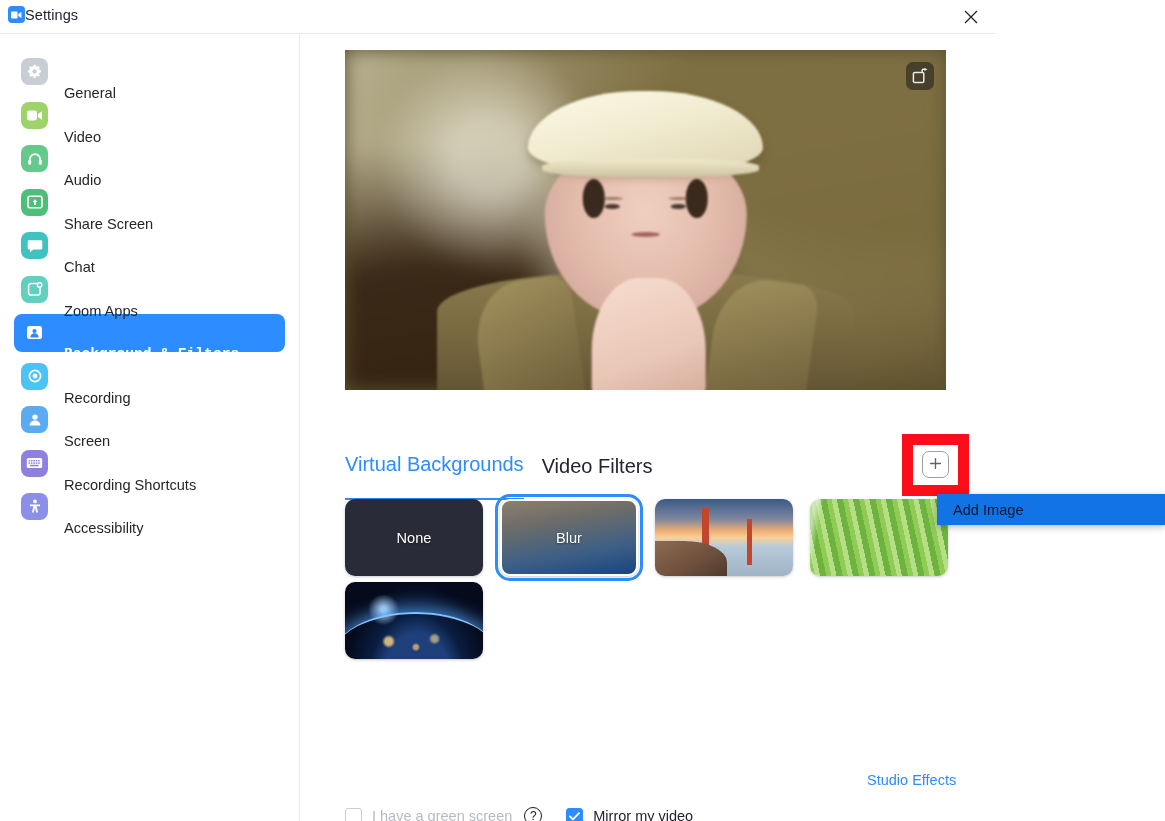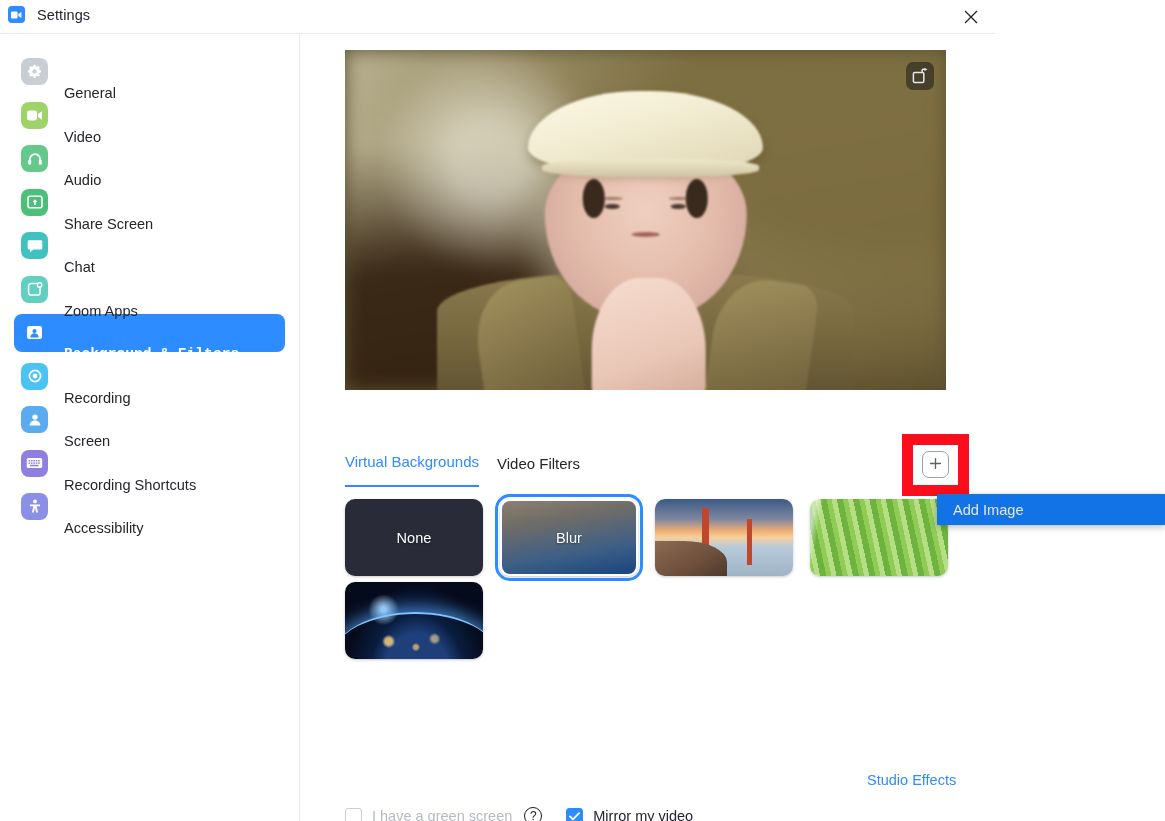--- a/index.html
+++ b/index.html
@@ -10,21 +10,21 @@
     overflow: hidden;
   }
 
   #app { position: relative; width: 1165px; height: 821px; background: #fff; }
 
   
   .titlebar {
     position: absolute; left: 0; top: 0; width: 995px; height: 34px;
     background: #ffffff; border-bottom: 1px solid #e6eaef;
   }
-  .titlebar-left { position: absolute; left: 8px; top: 6px; display: flex; align-items: center; gap: 12px; }
+  .titlebar-left { position: absolute; left: 8px; top: 6px; display: flex; align-items: center; gap: 0; }
   .zoom-logo {
     width: 17px; height: 17px; border-radius: 4px; background: #2d8cff;
     display: flex; align-items: center; justify-content: center;
   }
   .zoom-logo svg { display: block; }
   .title-text { font-size: 14.5px; color: #232333; letter-spacing: .1px; }
   .close-btn {
     position: absolute; right: 2px; top: 0; width: 44px; height: 33px;
     display: flex; align-items: center; justify-content: center; cursor: pointer;
   }
@@ -133,41 +133,41 @@
   .preview-blurwrap { position: absolute; inset: 0; filter: blur(1.1px); }
 
   .snapshot-btn {
     position: absolute; right: 12px; top: 12px; width: 28px; height: 28px;
     border-radius: 7px; background: rgba(22,22,22,.52);
     display: flex; align-items: center; justify-content: center; cursor: pointer;
   }
 
   
   .tabs { position: absolute; left: 44px; top: 419px; display: flex; align-items: flex-end; gap: 18px; }
-  .tab { font-size: 15px; color: #232333; padding-bottom: 15px; cursor: pointer; white-space: nowrap; }
+  .tab { font-size: 20px; color: #232333; padding-bottom: 22px; cursor: pointer; white-space: nowrap; }
   .tab.active { color: #2d8cff; border-bottom: 2px solid #2d8cff; }
 
   
   .add-highlight {
     position: absolute; left: 902px; top: 434px; width: 67px; height: 62px;
     border: 11px solid #fc0d1b; background: #ffffff;
   }
   .add-btn {
     position: absolute; left: 922px; top: 451px; width: 27px; height: 27px;
     border: 1px solid #9aa0a6; border-radius: 7px; background: #fff;
     display: flex; align-items: center; justify-content: center; cursor: pointer;
   }
 
   
   .ctx-menu {
     position: absolute; left: 937px; top: 494px; width: 228px; height: 31px;
     background: #ffffff; box-shadow: 0 2px 7px rgba(0,0,0,.28);
   }
   .ctx-item {
-    width: 100%; height: 100%; background: #1273e6; color: #e5e5e5;
+    width: 100%; height: 100%; background: #1273e6; color: #0f172a;
     font-size: 14.6px; display: flex; align-items: center; padding-left: 16px;
     cursor: pointer;
   }
 
   
   .thumbs { position: absolute; left: 44px; top: 465px; width: 640px; display: flex; flex-wrap: wrap; gap: 6px 17px; }
   .thumb {
     width: 138px; height: 77px; border-radius: 10px; position: relative;
     overflow: hidden; cursor: pointer; flex: 0 0 138px;
     box-shadow: 0 1px 3px rgba(0,0,0,.22);

